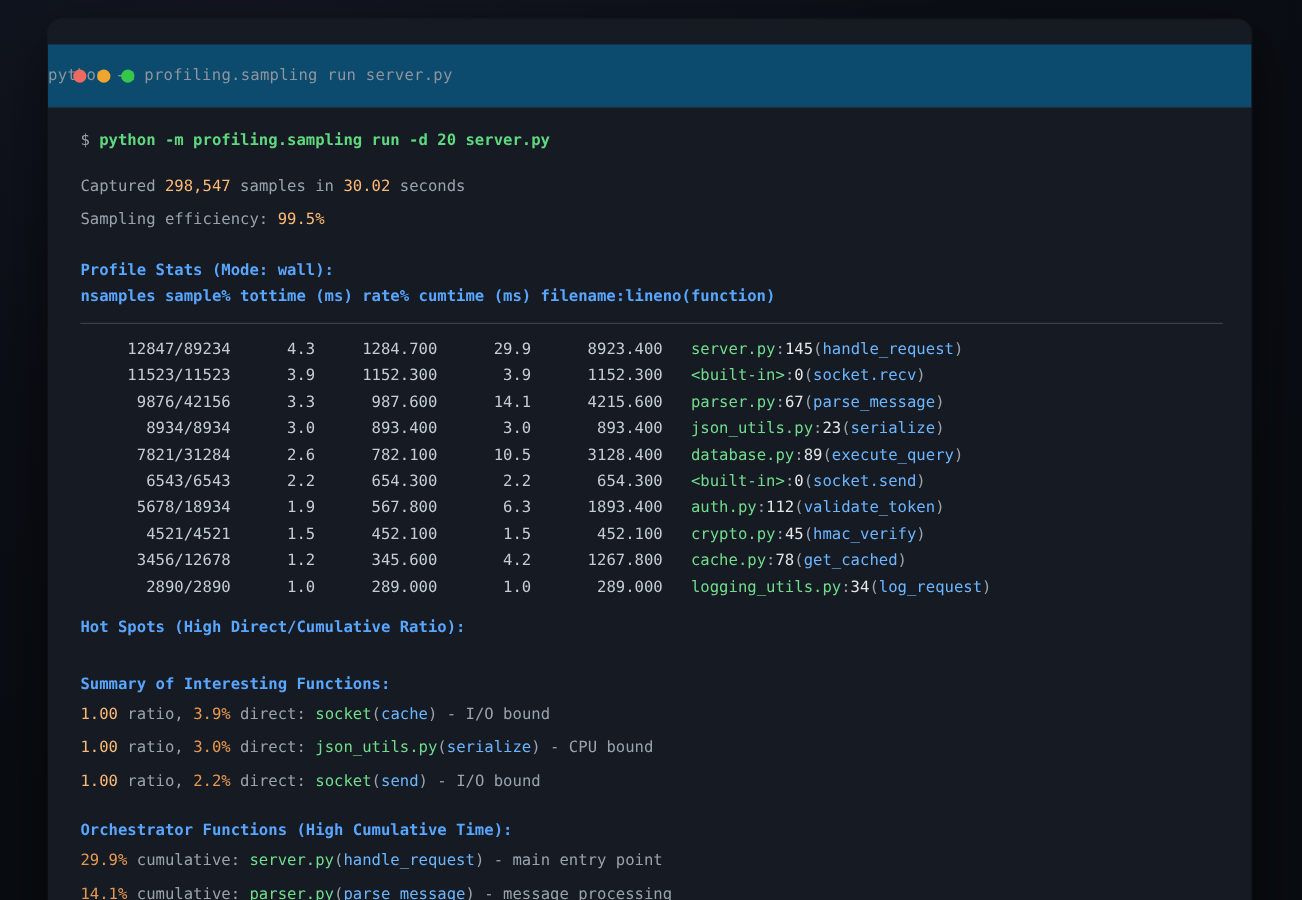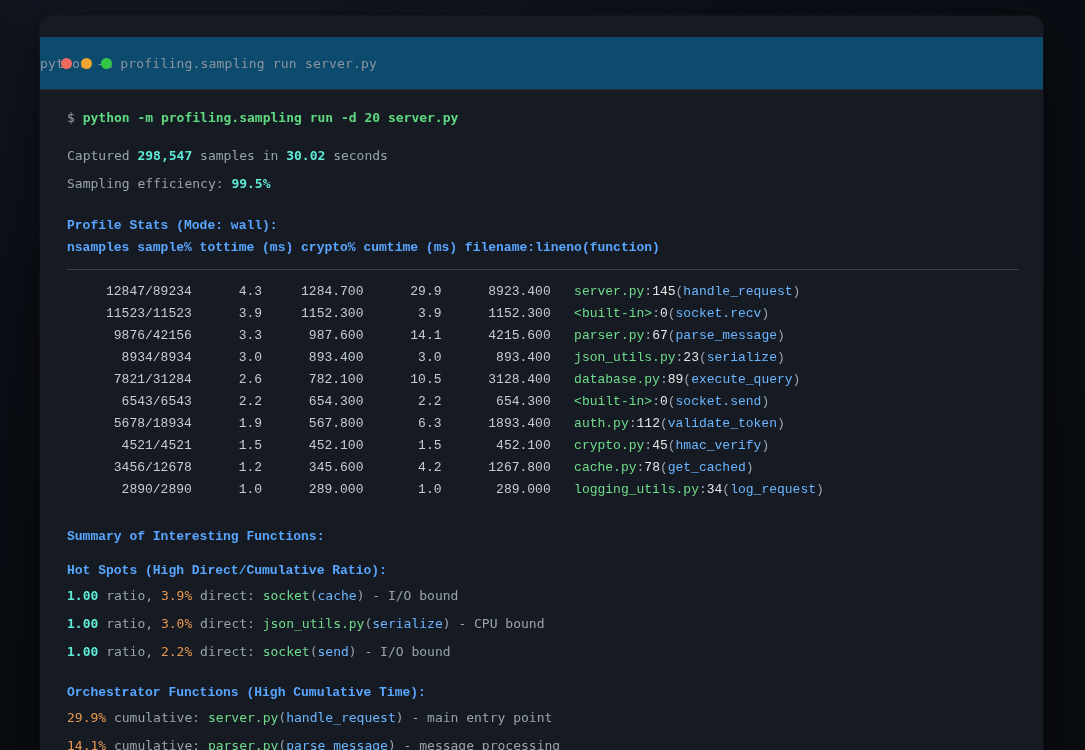--- a/index.html
+++ b/index.html
@@ -17,30 +17,30 @@
   .titlebar{
     position:relative;height:52px;background:#0c4a6e;
     border-bottom:1px solid #272e38;
     display:flex;align-items:center;justify-content:flex-start;margin-top:21px;
   }
   .dots{position:absolute;left:21px;top:0;height:52px;display:flex;align-items:center;gap:9px;}
   .dot{width:11px;height:11px;border-radius:50%;cursor:default;}
   .title{font-size:13px;color:#8d959f;letter-spacing:.2px;}
   .t-body{padding:14px 24px 0 27px;font-size:13px;}
   .line{white-space:pre;height:28px;line-height:28px;}
-  .h22 .line,.line.h22{height:22px;line-height:22px;font-family:Liberation Mono, monospace;}
+  .h22 .line,.line.h22{height:22px;line-height:22px;}
   #sec-stats{margin-top:10px;}
   #sec-profile-title{margin-top:17px;}
   .divider{border-top:1px solid #3a414c;margin:10px 0 11px 0;height:0;}
   #sec-summary-title{margin-top:25px;}
   #sec-hotspots-title{margin-top:12px;}
   #sec-orch-title{margin-top:16px;}
   .c-muted{color:#9aa3ad;}
   .c-cmd{color:#5fd980;font-weight:bold;}
-  .c-val{color:#5eead4;font-weight:bold;}
+  .c-val{color:#fdba74;font-weight:normal;}
   .c-file{color:#71dd8c;}
   .c-num{color:#c5ccd6;margin-top:36px;}
   .c-head{color:#58a6ff;font-weight:bold;}
   .c-fn{color:#6cb6ff;}
   .c-lineno{color:#e5e5e5;}
   .c-pct{color:#e8984e;font-weight:normal;}
 </style>
 </head>
 <body>
 
@@ -58,41 +58,41 @@
     <section id="sec-command">
         <div class="line"><span class="c-muted">$ </span><span class="c-cmd">python -m profiling.sampling run -d 20 server.py</span></div>
       </section>
     <section id="sec-stats">
         <div class="line"><span class="c-muted">Captured </span><span class="c-val">298,547</span><span class="c-muted"> samples in </span><span class="c-val">30.02</span><span class="c-muted"> seconds</span></div>
         <div class="line"><span class="c-muted">Sampling efficiency: </span><span class="c-val">99.5%</span></div>
       </section>
 
     <section id="sec-profile-title">
         <div class="line h22"><span class="c-head">Profile Stats (Mode: wall):</span></div>
-        <div class="line h22"><span class="c-head">nsamples sample% tottime (ms) crypto% cumtime (ms) filename:lineno(function)</span></div>
+        <div class="line h22"><span class="c-head">nsamples sample% tottime (ms) rate% cumtime (ms) filename:lineno(function)</span></div>
       </section>
     <div class="divider"></div>
     <section id="sec-table-rows">
         <div class="line h22"><span class="c-num">     12847/89234</span><span class="c-num">      4.3</span><span class="c-num">     1284.700</span><span class="c-num">      29.9</span><span class="c-num">      8923.400</span><span class="c-num">   </span><span class="c-file">server.py</span><span class="c-muted">:</span><span class="c-lineno">145</span><span class="c-muted">(</span><span class="c-fn">handle_request</span><span class="c-muted">)</span></div>
         <div class="line h22"><span class="c-num">     11523/11523</span><span class="c-num">      3.9</span><span class="c-num">     1152.300</span><span class="c-num">       3.9</span><span class="c-num">      1152.300</span><span class="c-num">   </span><span class="c-file">&lt;built-in&gt;</span><span class="c-muted">:</span><span class="c-lineno">0</span><span class="c-muted">(</span><span class="c-fn">socket.recv</span><span class="c-muted">)</span></div>
         <div class="line h22"><span class="c-num">      9876/42156</span><span class="c-num">      3.3</span><span class="c-num">      987.600</span><span class="c-num">      14.1</span><span class="c-num">      4215.600</span><span class="c-num">   </span><span class="c-file">parser.py</span><span class="c-muted">:</span><span class="c-lineno">67</span><span class="c-muted">(</span><span class="c-fn">parse_message</span><span class="c-muted">)</span></div>
         <div class="line h22"><span class="c-num">       8934/8934</span><span class="c-num">      3.0</span><span class="c-num">      893.400</span><span class="c-num">       3.0</span><span class="c-num">       893.400</span><span class="c-num">   </span><span class="c-file">json_utils.py</span><span class="c-muted">:</span><span class="c-lineno">23</span><span class="c-muted">(</span><span class="c-fn">serialize</span><span class="c-muted">)</span></div>
         <div class="line h22"><span class="c-num">      7821/31284</span><span class="c-num">      2.6</span><span class="c-num">      782.100</span><span class="c-num">      10.5</span><span class="c-num">      3128.400</span><span class="c-num">   </span><span class="c-file">database.py</span><span class="c-muted">:</span><span class="c-lineno">89</span><span class="c-muted">(</span><span class="c-fn">execute_query</span><span class="c-muted">)</span></div>
         <div class="line h22"><span class="c-num">       6543/6543</span><span class="c-num">      2.2</span><span class="c-num">      654.300</span><span class="c-num">       2.2</span><span class="c-num">       654.300</span><span class="c-num">   </span><span class="c-file">&lt;built-in&gt;</span><span class="c-muted">:</span><span class="c-lineno">0</span><span class="c-muted">(</span><span class="c-fn">socket.send</span><span class="c-muted">)</span></div>
         <div class="line h22"><span class="c-num">      5678/18934</span><span class="c-num">      1.9</span><span class="c-num">      567.800</span><span class="c-num">       6.3</span><span class="c-num">      1893.400</span><span class="c-num">   </span><span class="c-file">auth.py</span><span class="c-muted">:</span><span class="c-lineno">112</span><span class="c-muted">(</span><span class="c-fn">validate_token</span><span class="c-muted">)</span></div>
         <div class="line h22"><span class="c-num">       4521/4521</span><span class="c-num">      1.5</span><span class="c-num">      452.100</span><span class="c-num">       1.5</span><span class="c-num">       452.100</span><span class="c-num">   </span><span class="c-file">crypto.py</span><span class="c-muted">:</span><span class="c-lineno">45</span><span class="c-muted">(</span><span class="c-fn">hmac_verify</span><span class="c-muted">)</span></div>
         <div class="line h22"><span class="c-num">      3456/12678</span><span class="c-num">      1.2</span><span class="c-num">      345.600</span><span class="c-num">       4.2</span><span class="c-num">      1267.800</span><span class="c-num">   </span><span class="c-file">cache.py</span><span class="c-muted">:</span><span class="c-lineno">78</span><span class="c-muted">(</span><span class="c-fn">get_cached</span><span class="c-muted">)</span></div>
         <div class="line h22"><span class="c-num">       2890/2890</span><span class="c-num">      1.0</span><span class="c-num">      289.000</span><span class="c-num">       1.0</span><span class="c-num">       289.000</span><span class="c-num">   </span><span class="c-file">logging_utils.py</span><span class="c-muted">:</span><span class="c-lineno">34</span><span class="c-muted">(</span><span class="c-fn">log_request</span><span class="c-muted">)</span></div>
       </section>
 
+    <section id="sec-hotspots-title">
+        <div class="line h22"><span class="c-head">Hot Spots (High Direct/Cumulative Ratio):</span></div>
+      </section>
     <section id="sec-summary-title">
         <div class="line h22"><span class="c-head">Summary of Interesting Functions:</span></div>
-      </section>
-    <section id="sec-hotspots-title">
-        <div class="line h22"><span class="c-head">Hot Spots (High Direct/Cumulative Ratio):</span></div>
       </section>
     <section id="sec-hotspots">
         <div class="line"><span class="c-val">1.00</span><span class="c-muted"> ratio, </span><span class="c-pct">3.9%</span><span class="c-muted"> direct: </span><span class="c-file">socket</span><span class="c-muted">(</span><span class="c-fn">cache</span><span class="c-muted">)</span><span class="c-muted"> - I/O bound</span></div>
         <div class="line"><span class="c-val">1.00</span><span class="c-muted"> ratio, </span><span class="c-pct">3.0%</span><span class="c-muted"> direct: </span><span class="c-file">json_utils.py</span><span class="c-muted">(</span><span class="c-fn">serialize</span><span class="c-muted">)</span><span class="c-muted"> - CPU bound</span></div>
         <div class="line"><span class="c-val">1.00</span><span class="c-muted"> ratio, </span><span class="c-pct">2.2%</span><span class="c-muted"> direct: </span><span class="c-file">socket</span><span class="c-muted">(</span><span class="c-fn">send</span><span class="c-muted">)</span><span class="c-muted"> - I/O bound</span></div>
       </section>
     <section id="sec-orch-title">
         <div class="line h22"><span class="c-head">Orchestrator Functions (High Cumulative Time):</span></div>
       </section>
     <section id="sec-orch">

